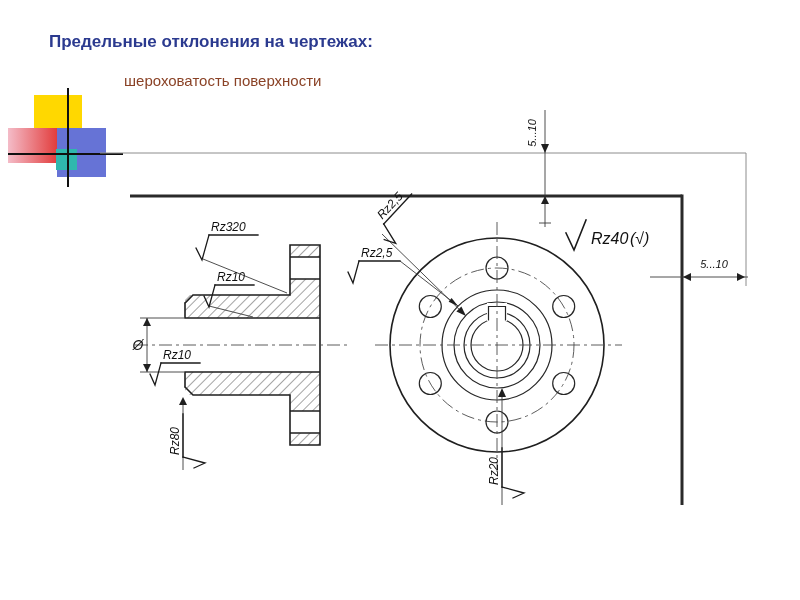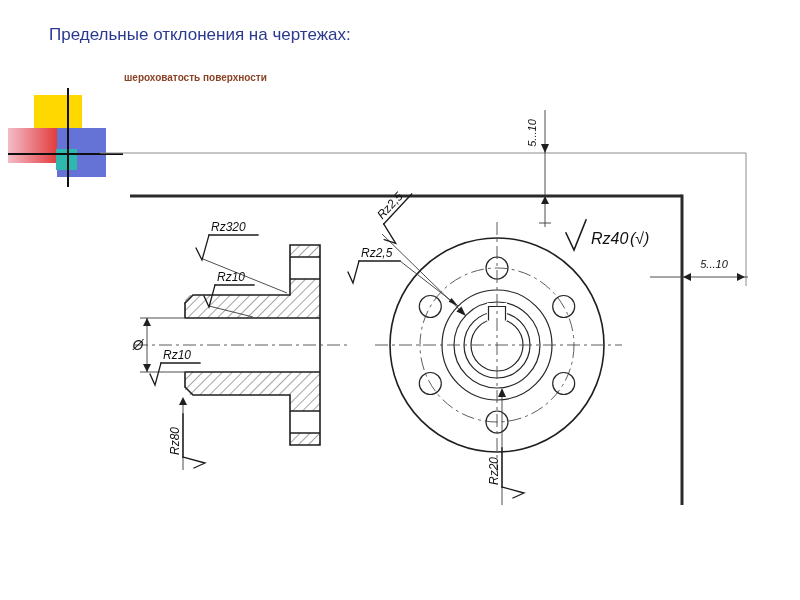--- a/index.html
+++ b/index.html
@@ -1,19 +1,19 @@
 <!DOCTYPE html>
 <html><head>
 <meta charset="utf-8">
 <style>
   html,body{margin:0;padding:0;background:#fff;}
   .slide{position:relative;width:800px;height:600px;background:#ffffff;overflow:hidden;
          font-family:"Liberation Sans",sans-serif;}
-  .title{position:absolute;left:49px;top:25px;font-size:17px;font-weight:normal;color:#2b3a8f;}
-  .subtitle{position:absolute;left:124px;top:72px;font-size:10px;font-weight:bold;color:#8a4226;}
+  .title{position:absolute;left:49px;top:32px;font-size:17px;font-weight:bold;color:#2b3a8f;}
+  .subtitle{position:absolute;left:124px;top:72px;font-size:15px;font-weight:normal;color:#8a4226;}
   .decor div{position:absolute;}
   .d-yellow{left:34px;top:95px;width:48px;height:42px;background:#ffd800;}
   .d-blue{left:57px;top:128px;width:49px;height:49px;background:#6673d6;}
   .d-red{left:8px;top:128px;width:49px;height:35px;background:linear-gradient(to right,#f4bcc8,#e23d3d);}
   .d-teal{left:56px;top:149px;width:21px;height:21px;background:#2fb8ae;}
   .d-vline{left:67px;top:88px;width:2px;height:99px;background:#101010;}
   .d-hline{left:8px;top:153px;width:115px;height:2px;background:#101010;}
   svg.draw{position:absolute;left:0;top:0;}
   .s-out{stroke:#1f1f1f;stroke-width:1.6;fill:none;stroke-linecap:square;}
   .s-med{stroke:#262626;stroke-width:1.2;fill:none;}

